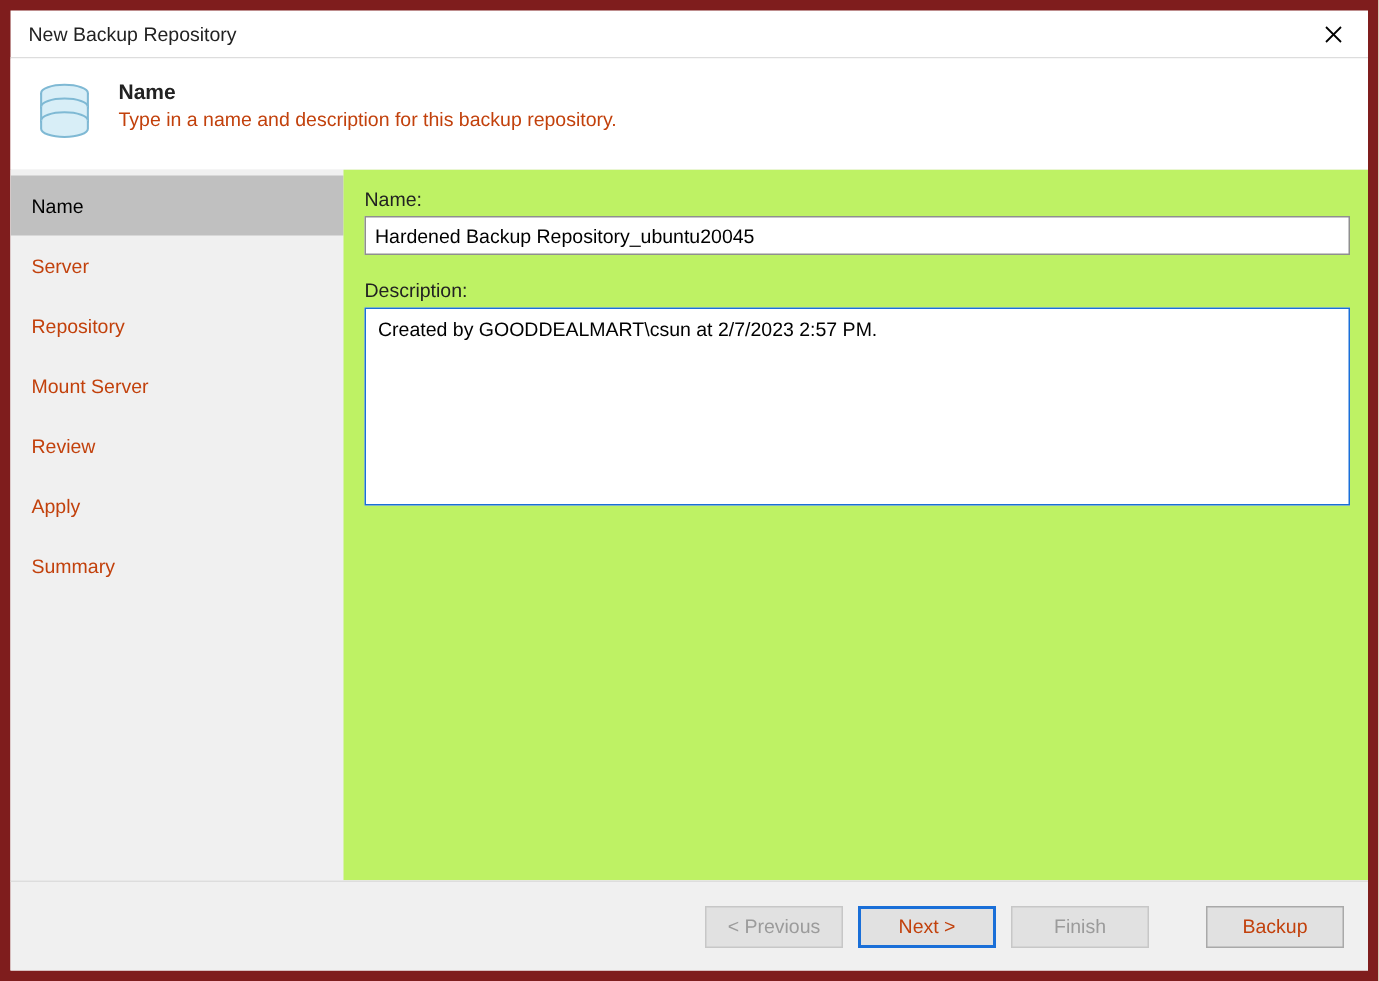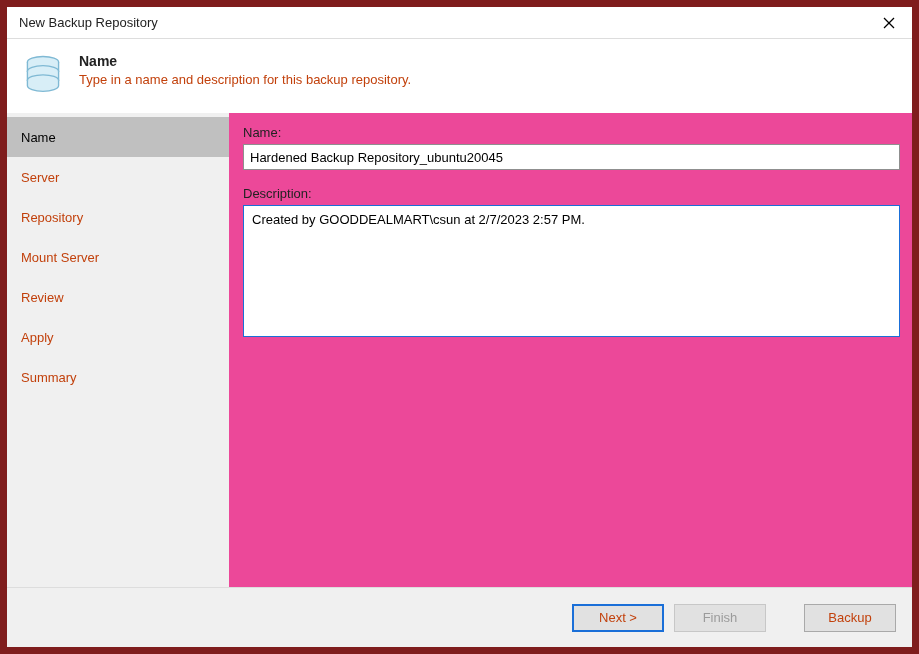--- a/index.html
+++ b/index.html
@@ -26,21 +26,21 @@
     flex:1; display:flex; background:#f0f0f0; overflow:hidden;
   }
   .sidebar {
     width:222px; background:#f0f0f0; padding-top:4px;
   }
   .sidebar-item {
     height:40px; display:flex; align-items:center; padding:0 14px; font-size:13px; color:#c2410c; cursor:default;
   }
   .sidebar-item.active { background:#c0c0c0; color:#000; }
   .content {
-    flex:1; padding:12px 12px 10px 14px; background:#ec4899;
+    flex:1; padding:12px 12px 10px 14px; background:#bef264;
   }
   .field-label { font-size:13px; margin-bottom:4px; }
   .text-input {
     width:100%; height:26px; border:1px solid #8f8f8f; background:#fff; padding:3px 6px; font-family:inherit; font-size:13px; outline:none;
   }
   .desc-label { margin-top:16px; }
   .textarea {
     width:100%; height:132px; border:1px solid #1a6fd8; background:#fff; padding:6px 8px; font-family:inherit; font-size:13px; outline:none; resize:none;
   }
   .footer {
@@ -114,19 +114,20 @@
     <div class="content">
       <div class="field-label">Name:</div>
       <input type="text" class="text-input" value="Hardened Backup Repository_ubuntu20045" style="">
       <div class="field-label desc-label">Description:</div>
       <textarea class="textarea" style="">Created by GOODDEALMART\csun at 2/7/2023 2:57 PM.</textarea>
     </div>
 
   </div>
 
   <div class="footer">
+    <button class="btn disabled" disabled="">&lt; Previous</button>
     <button class="btn primary">Next &gt;</button>
     <button class="btn disabled" disabled="">Finish</button>
     <div class="spacer"></div>
     <button class="btn">Backup</button>
   </div>
 
 </div>
 
 </body></html>

